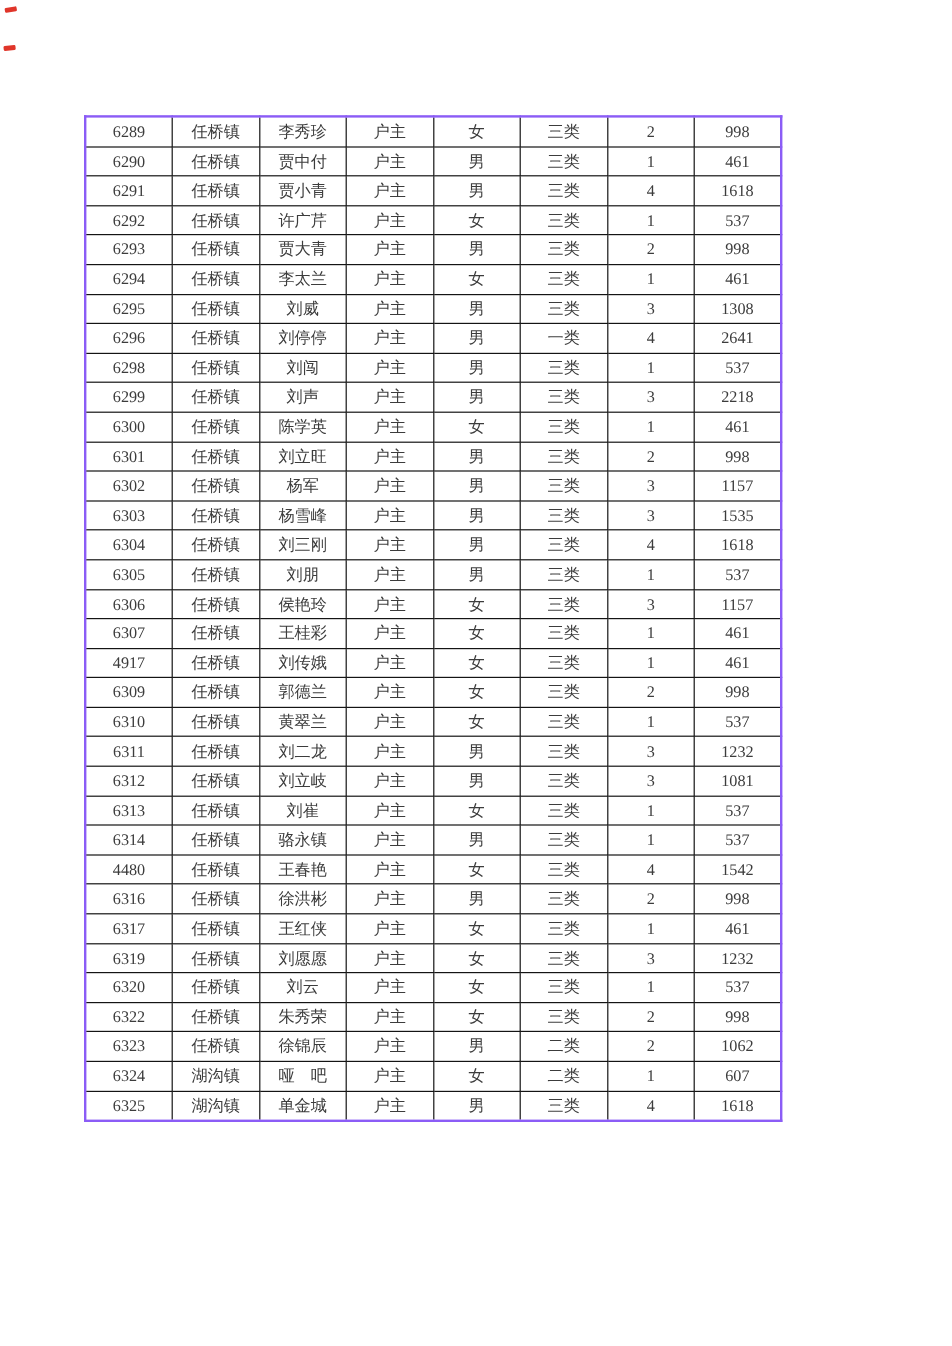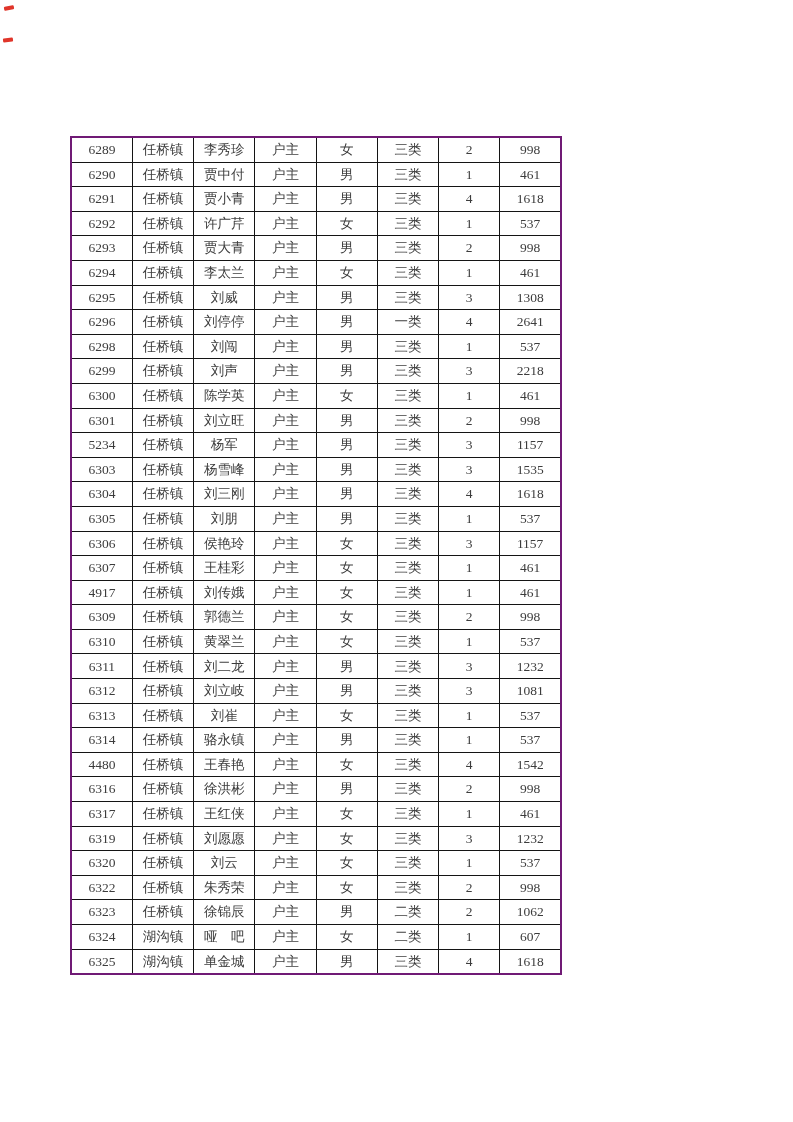--- a/index.html
+++ b/index.html
@@ -20,23 +20,22 @@
   }
   .table-wrap {
     position: absolute;
     left: 70px;
     top: 96px;
     width: 582px;
   }
   table.household {
     border-collapse: collapse;
     table-layout: fixed;
-    width: 492px;
-    border: 2px solid #701a75;
-    margin-top: 40px;
+    width: 582px;
+    border: 2px solid #8b5cf6;
   }
   table.household td {
     border: 1px solid #141414;
     height: 23.6px;
     padding: 0;
     text-align: center;
     vertical-align: middle;
     font-size: 13.5px;
     line-height: 1;
     color: #3c3c3c;
@@ -177,21 +176,21 @@
           <td>6301</td>
           <td>任桥镇</td>
           <td>刘立旺</td>
           <td>户主</td>
           <td>男</td>
           <td>三类</td>
           <td>2</td>
           <td>998</td>
         </tr>
         <tr>
-          <td>5234</td>
+          <td>6302</td>
           <td>任桥镇</td>
           <td>杨军</td>
           <td>户主</td>
           <td>男</td>
           <td>三类</td>
           <td>3</td>
           <td>1157</td>
         </tr>
         <tr>
           <td>6303</td>

